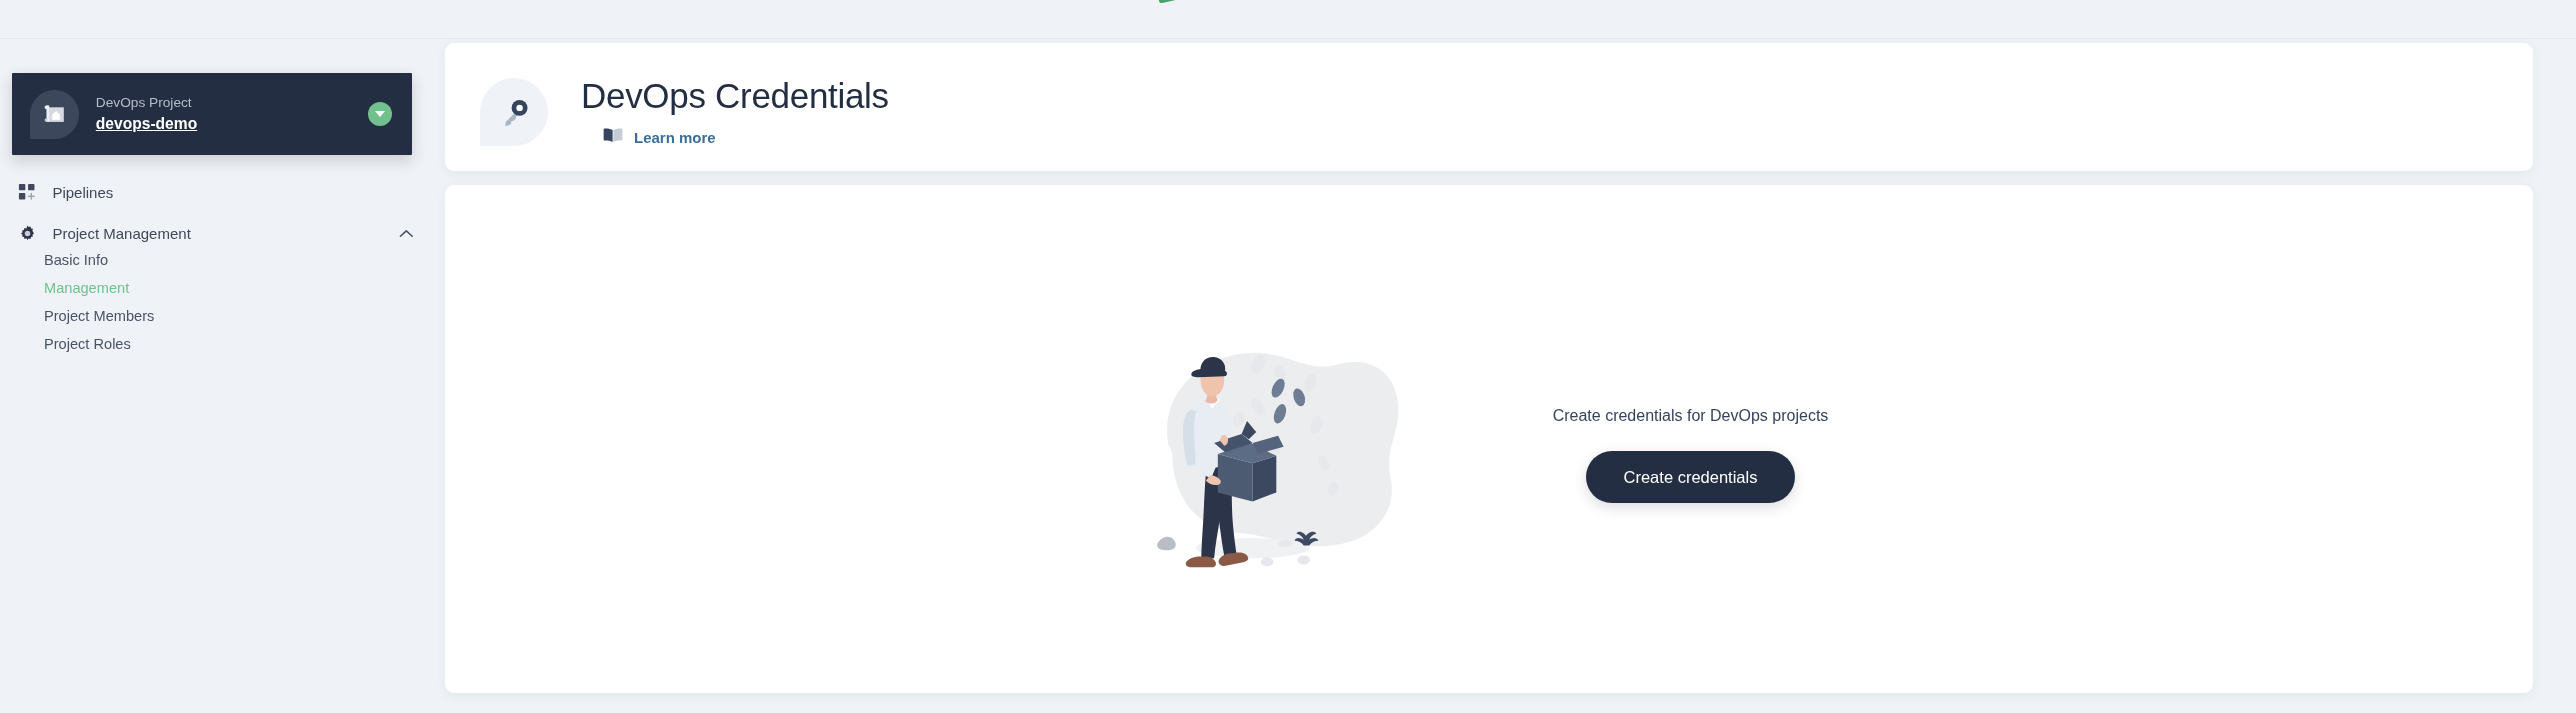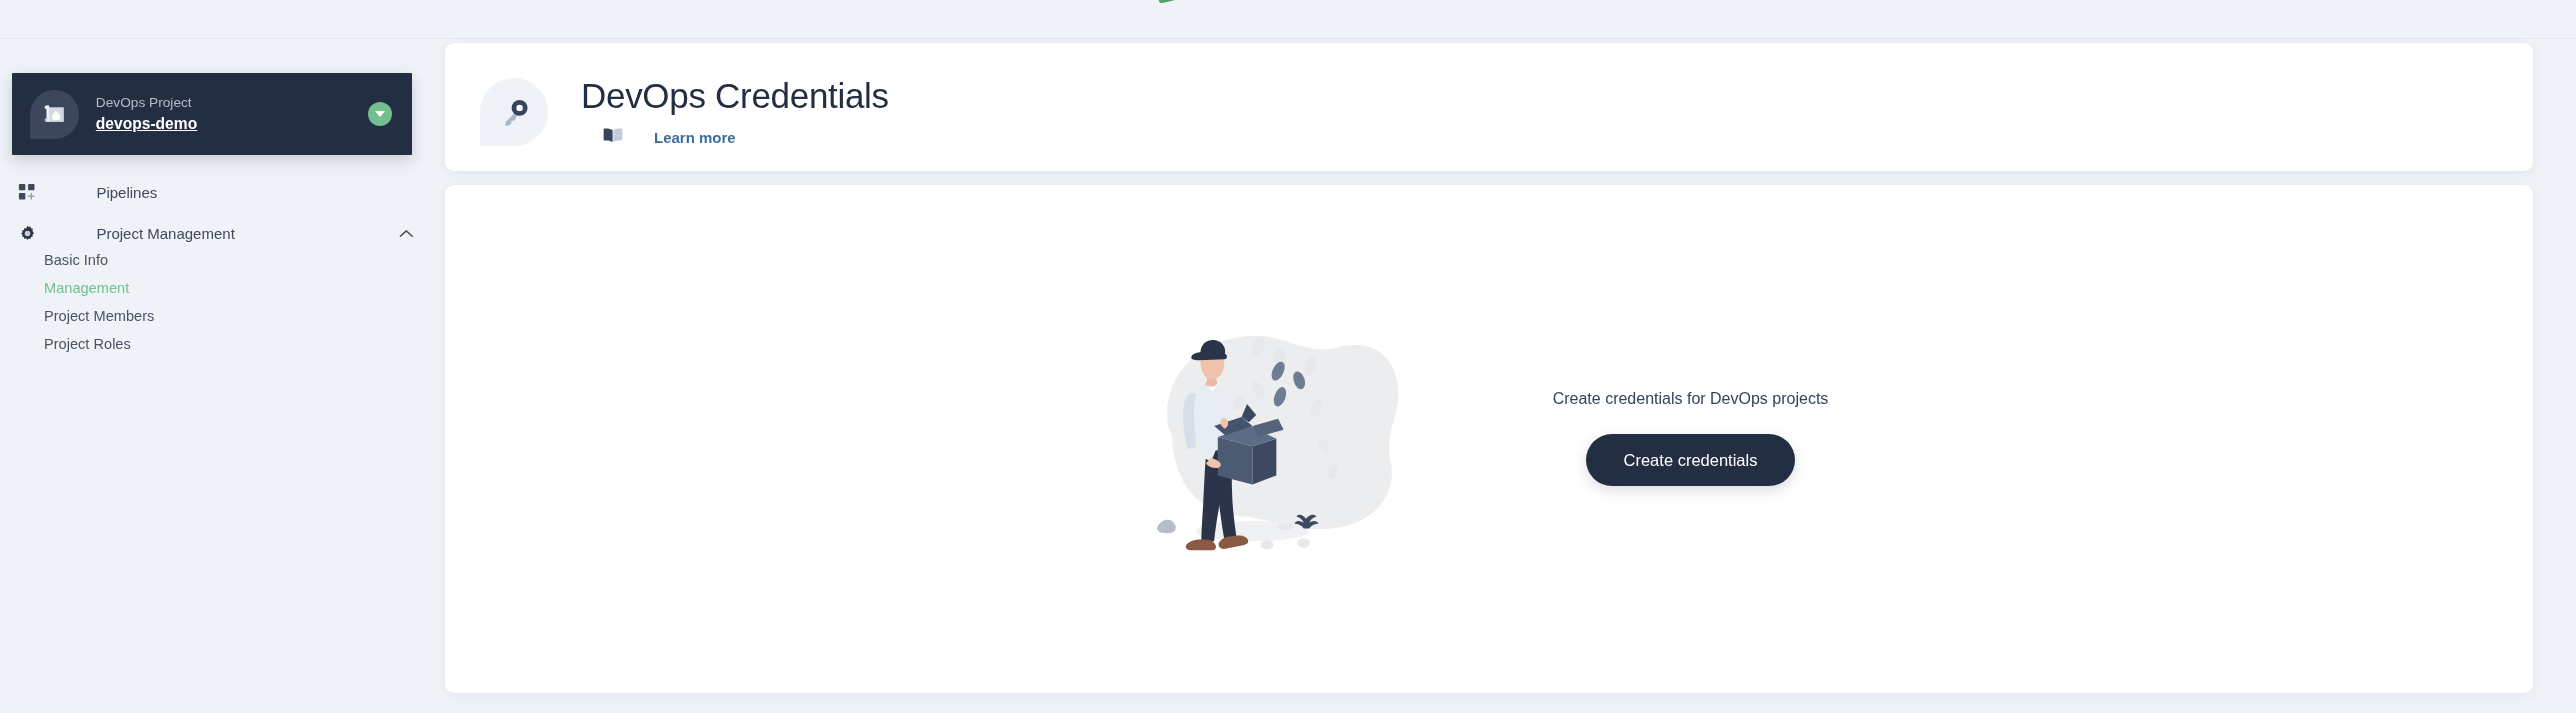--- a/index.html
+++ b/index.html
@@ -125,21 +125,20 @@
   }
 
   .nav { position: absolute; top: 135px; left: 0; width: 445px; }
 
   .nav-item {
     display: flex;
     align-items: center;
     height: 37px;
     padding-left: 15.6px;
     cursor: pointer;
-    gap: 44px;
   }
   .nav-icon {
     width: 24px; height: 24px;
     flex: 0 0 24px;
     display: flex;
     align-items: center;
     justify-content: center;
   }
   .nav-label {
     margin-left: 12.8px;
@@ -219,40 +218,40 @@
     color: #8e97ab;
     max-width: 1875px;
   }
   .learn-more-wrap {
     display: inline-flex;
     align-items: center;
     margin-left: 22px;
     vertical-align: middle;
     position: relative;
     top: 1.8px;
-    gap: 20px;
   }
   .book-icon { margin-right: 11px; display: block; }
   .learn-more {
     font-size: 15px;
     font-weight: bold;
     color: #3b6f99;
     text-decoration: none;
     cursor: pointer;
     white-space: nowrap;
   }
 
   
   .empty {
     display: flex;
     align-items: center;
     justify-content: center;
     height: 100%;
     gap: 101px;
     padding-bottom: 2px;
+    margin-top: 17px;
   }
   .empty-illu { flex: 0 0 302px; width: 302px; }
   .empty-right { display: flex; flex-direction: column; align-items: center; }
   .empty-text {
     font-size: 16px;
     color: #36435c;
     white-space: nowrap;
   }
   .create-btn {
     margin-top: 26.5px;

